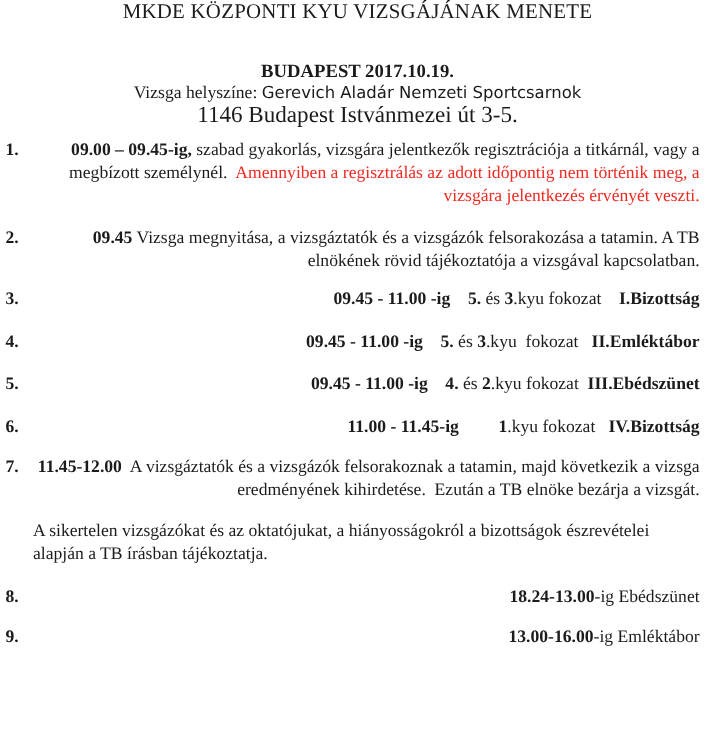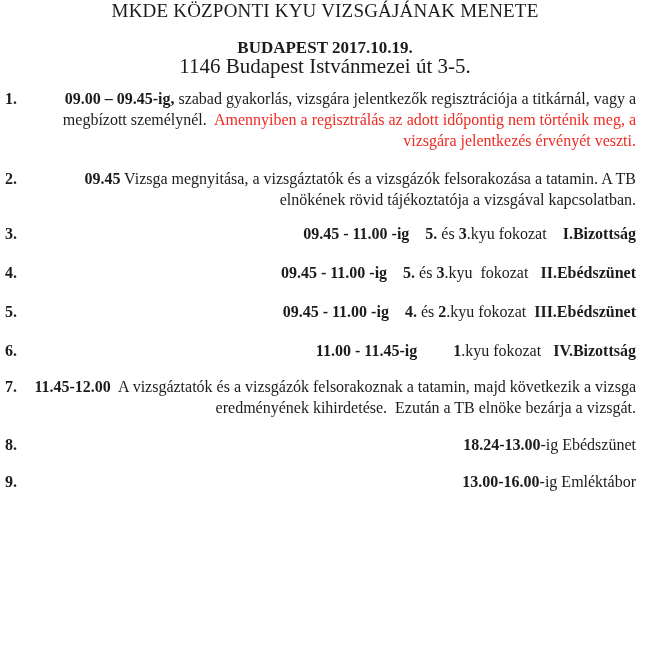--- a/index.html
+++ b/index.html
@@ -9,21 +9,21 @@
     color:#1b1b1b;
     -webkit-font-smoothing:antialiased;
   }
   .page{width:650px;height:667px;box-sizing:border-box;padding-top:1px;position:relative;}
   .center{text-align:center;}
   .title{
     font-size:19px;line-height:20px;letter-spacing:.2px;
     margin:0 0 0 0;
   }
   .dateline{
-    font-weight:bold;font-size:17px;line-height:19px;margin-top:17px;
+    font-weight:bold;font-size:17px;line-height:19px;margin-top:34px;
   }
   .venueline{font-size:16px;line-height:20px;margin-top:0;}
   .venue-name{
     font-family:"DejaVu Sans","Liberation Sans",sans-serif;
     font-size:15px;
   }
   .addressline{font-size:21px;line-height:18px;margin-top:0;}
 
   .list{margin-top:13px;}
   .item{
@@ -50,20 +50,21 @@
   .mb18{margin-bottom:18px;}
   .mb0{margin-bottom:0;}
 </style>
 </head>
 <body>
 
 <div class="page">
 
   <div class="title center">MKDE KÖZPONTI KYU VIZSGÁJÁNAK MENETE</div>
   <div class="dateline center">BUDAPEST 2017.10.19.</div>
+  <div class="venueline center"><span>Vizsga helyszíne: </span><span class="venue-name">Gerevich Aladár Nemzeti Sportcsarnok</span></div>
   <div class="addressline center">1146 Budapest Istvánmezei út 3-5.</div>
 
   <div class="list">
 
     <div class="item">
       <span class="num">1.</span>
       <span class="body"><span class="b">09.00 – 09.45-ig,</span><span> szabad gyakorlás, vizsgára jelentkezők regisztrációja a titkárnál, vagy a megbízott személynél.  </span><span class="r">Amennyiben a regisztrálás az adott időpontig nem történik meg, a vizsgára jelentkezés érvényét veszti.</span></span>
     </div>
 
     <div class="item mb13">
@@ -71,39 +72,40 @@
       <span class="body"><span class="b">09.45</span><span> Vizsga megnyitása, a vizsgáztatók és a vizsgázók felsorakozása a tatamin. A TB elnökének rövid tájékoztatója a vizsgával kapcsolatban.</span><br></span>
     </div>
 
     <div class="item mb18">
       <span class="num">3.</span>
       <span class="body"><span class="b">09.45 - 11.00 -ig</span><span>    </span><span class="b">5.</span><span> és </span><span class="b">3</span><span>.kyu fokozat    </span><span class="b">I.Bizottság</span></span>
     </div>
 
     <div class="item mb18">
       <span class="num">4.</span>
-      <span class="body"><span class="b">09.45 - 11.00 -ig</span><span>    </span><span class="b">5.</span><span> és </span><span class="b">3</span><span>.kyu  fokozat   </span><span class="b">II.Ebédszünet</span></span>
+      <span class="body"><span class="b">09.45 - 11.00 -ig</span><span>    </span><span class="b">5.</span><span> és </span><span class="b">3</span><span>.kyu  fokozat   </span><span class="b">II.Emléktábor</span></span>
     </div>
 
     <div class="item mb18">
       <span class="num">5.</span>
       <span class="body"><span class="b">09.45 - 11.00 -ig</span><span>    </span><span class="b">4.</span><span> és </span><span class="b">2</span><span>.kyu fokozat  </span><span class="b">III.Ebédszünet</span></span>
     </div>
 
     <div class="item mb15">
       <span class="num">6.</span>
       <span class="body"><span class="b">11.00 - 11.45-ig</span><span>         </span><span class="b">1</span><span>.kyu fokozat   </span><span class="b">IV.Bizottság</span></span>
     </div>
 
 
     <div class="item mb16">
       <span class="num">7.</span>
       <span class="body"><span class="b">11.45-12.00</span><span>  A vizsgáztatók és a vizsgázók felsorakoznak a tatamin, majd következik a vizsga eredményének kihirdetése.  Ezután a TB elnöke bezárja a vizsgát.</span></span>
     </div>
 
+    <div class="para mb18"><span>A sikertelen vizsgázókat és az oktatójukat, a hiányosságokról a bizottságok észrevételei alapján a TB írásban tájékoztatja.</span></div>
 
     <div class="item mb16">
       <span class="num">8.</span>
       <span class="body"><span class="b">18.24-13.00</span><span>-ig Ebédszünet</span></span>
     </div>
 
     <div class="item mb0">
       <span class="num">9.</span>
       <span class="body"><span class="b">13.00-16.00</span><span>-ig Emléktábor</span></span>
     </div>

